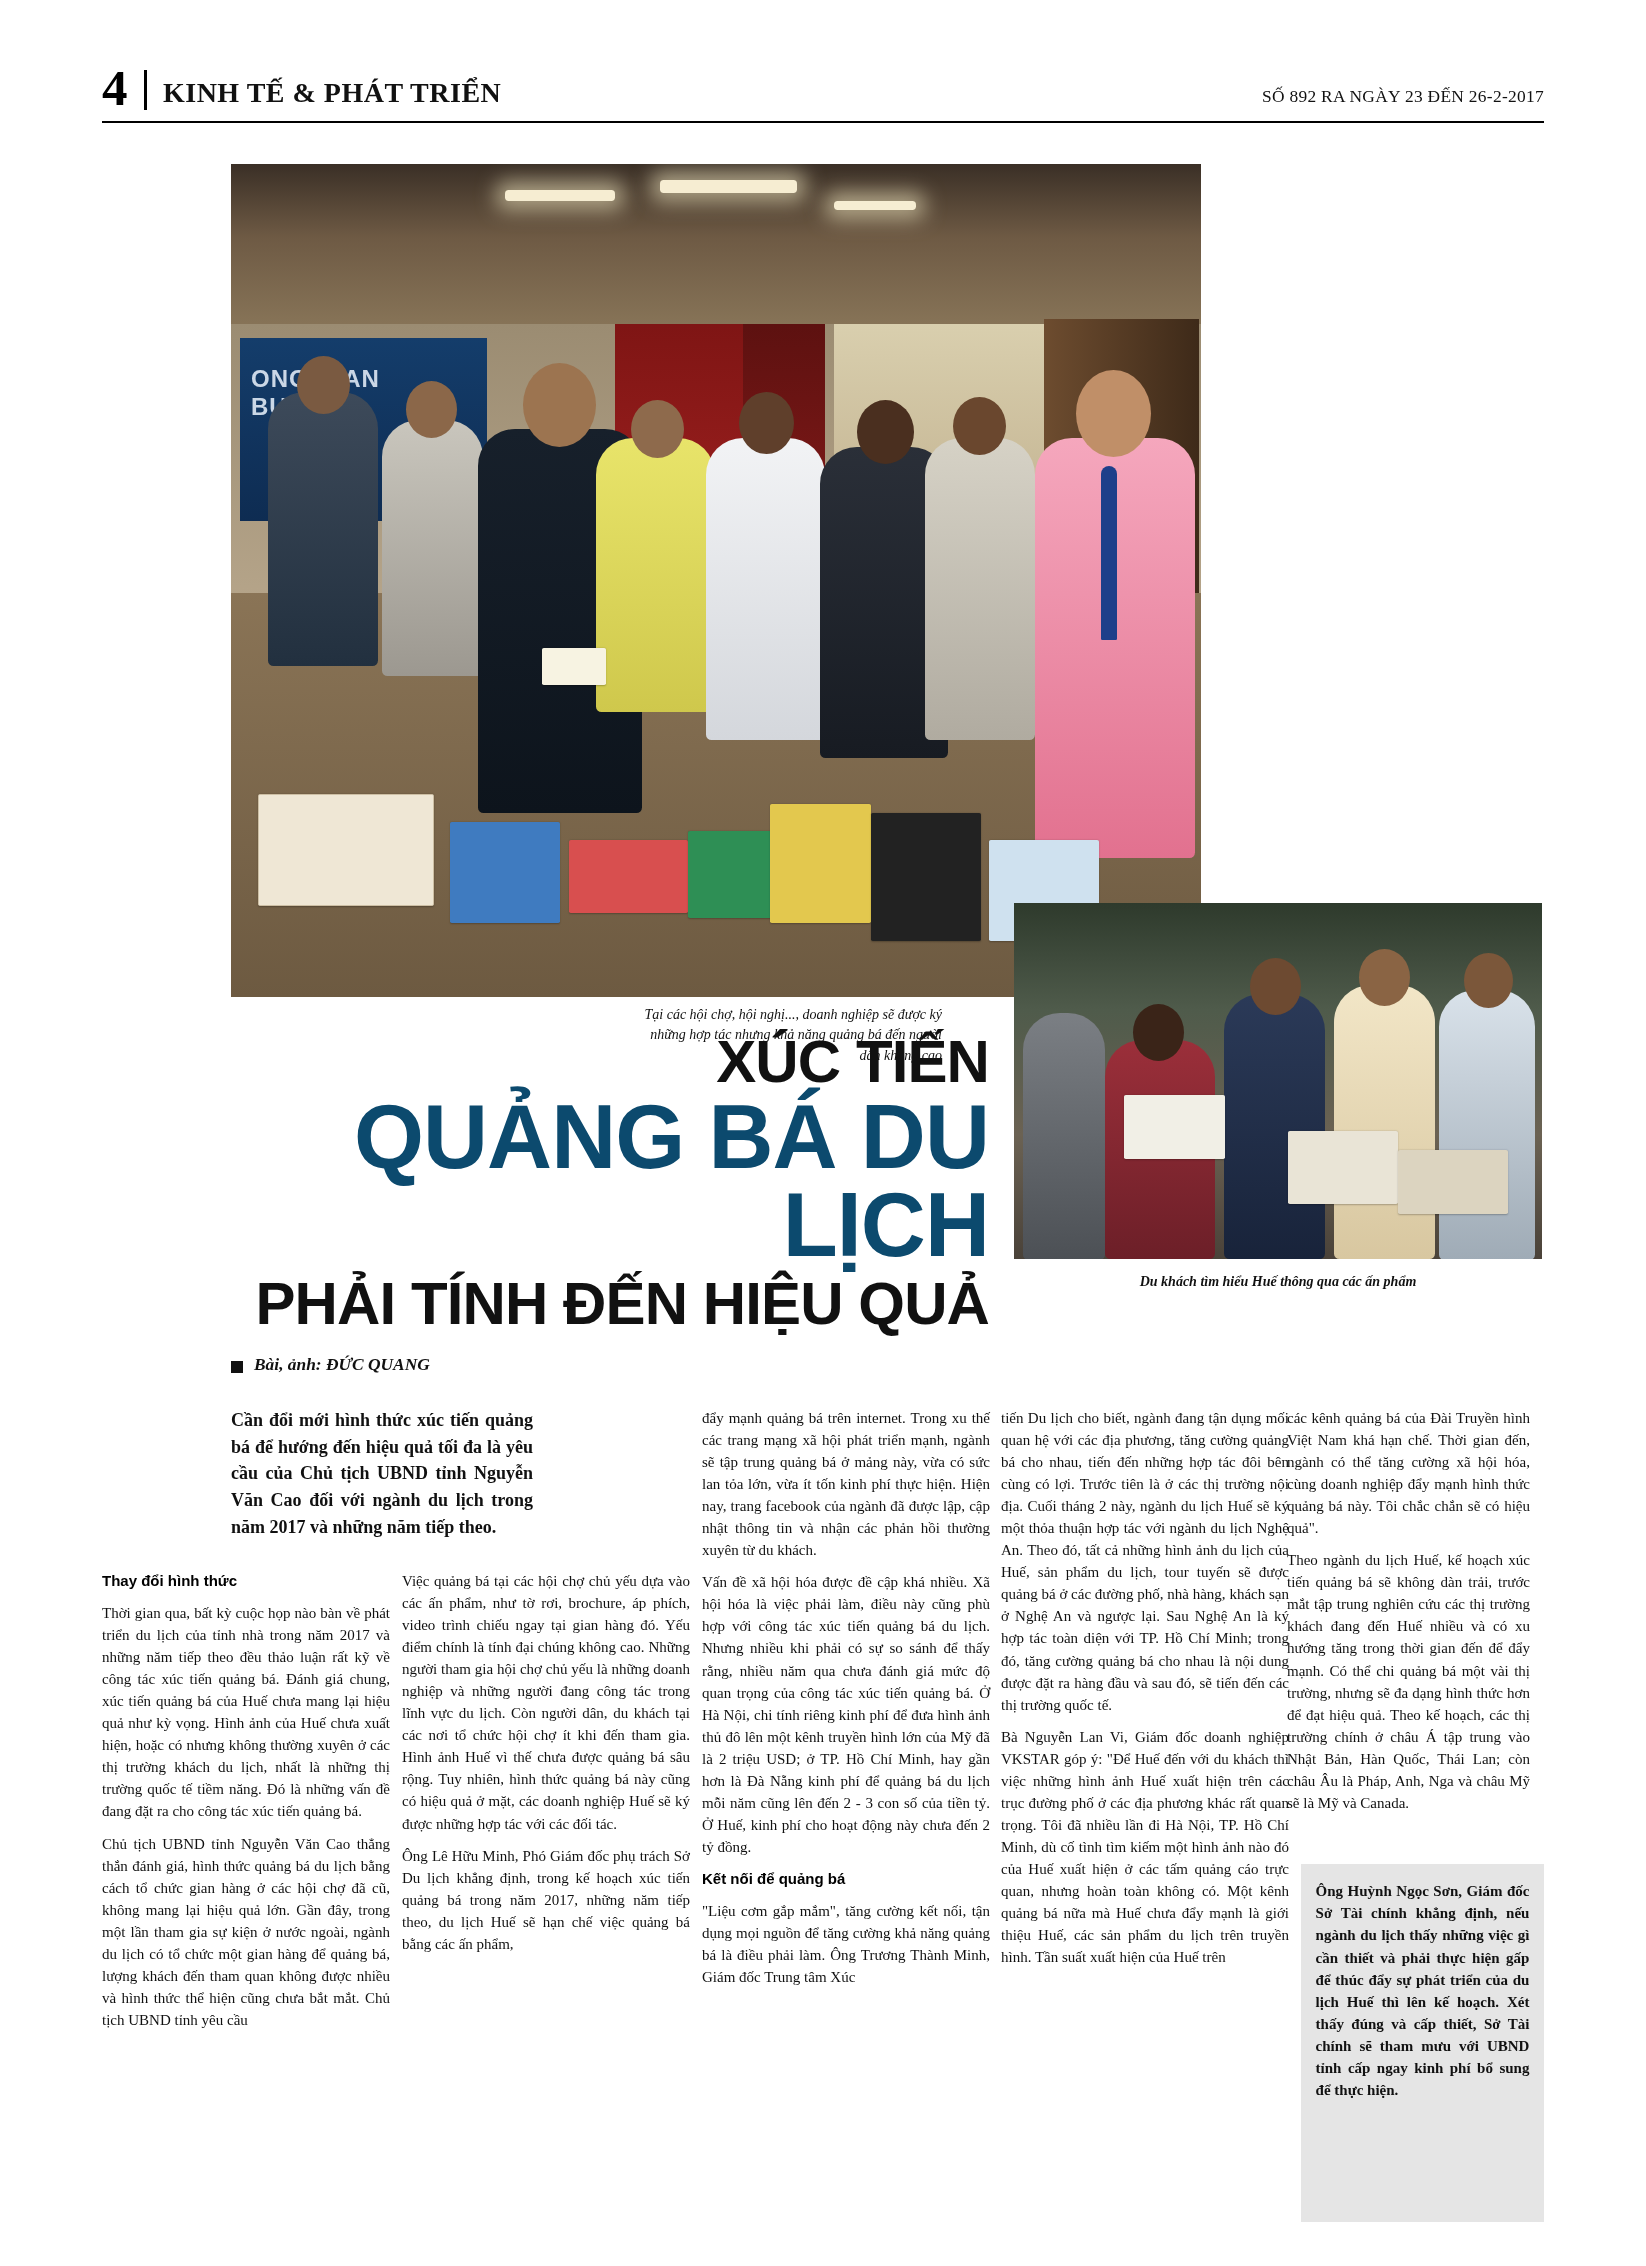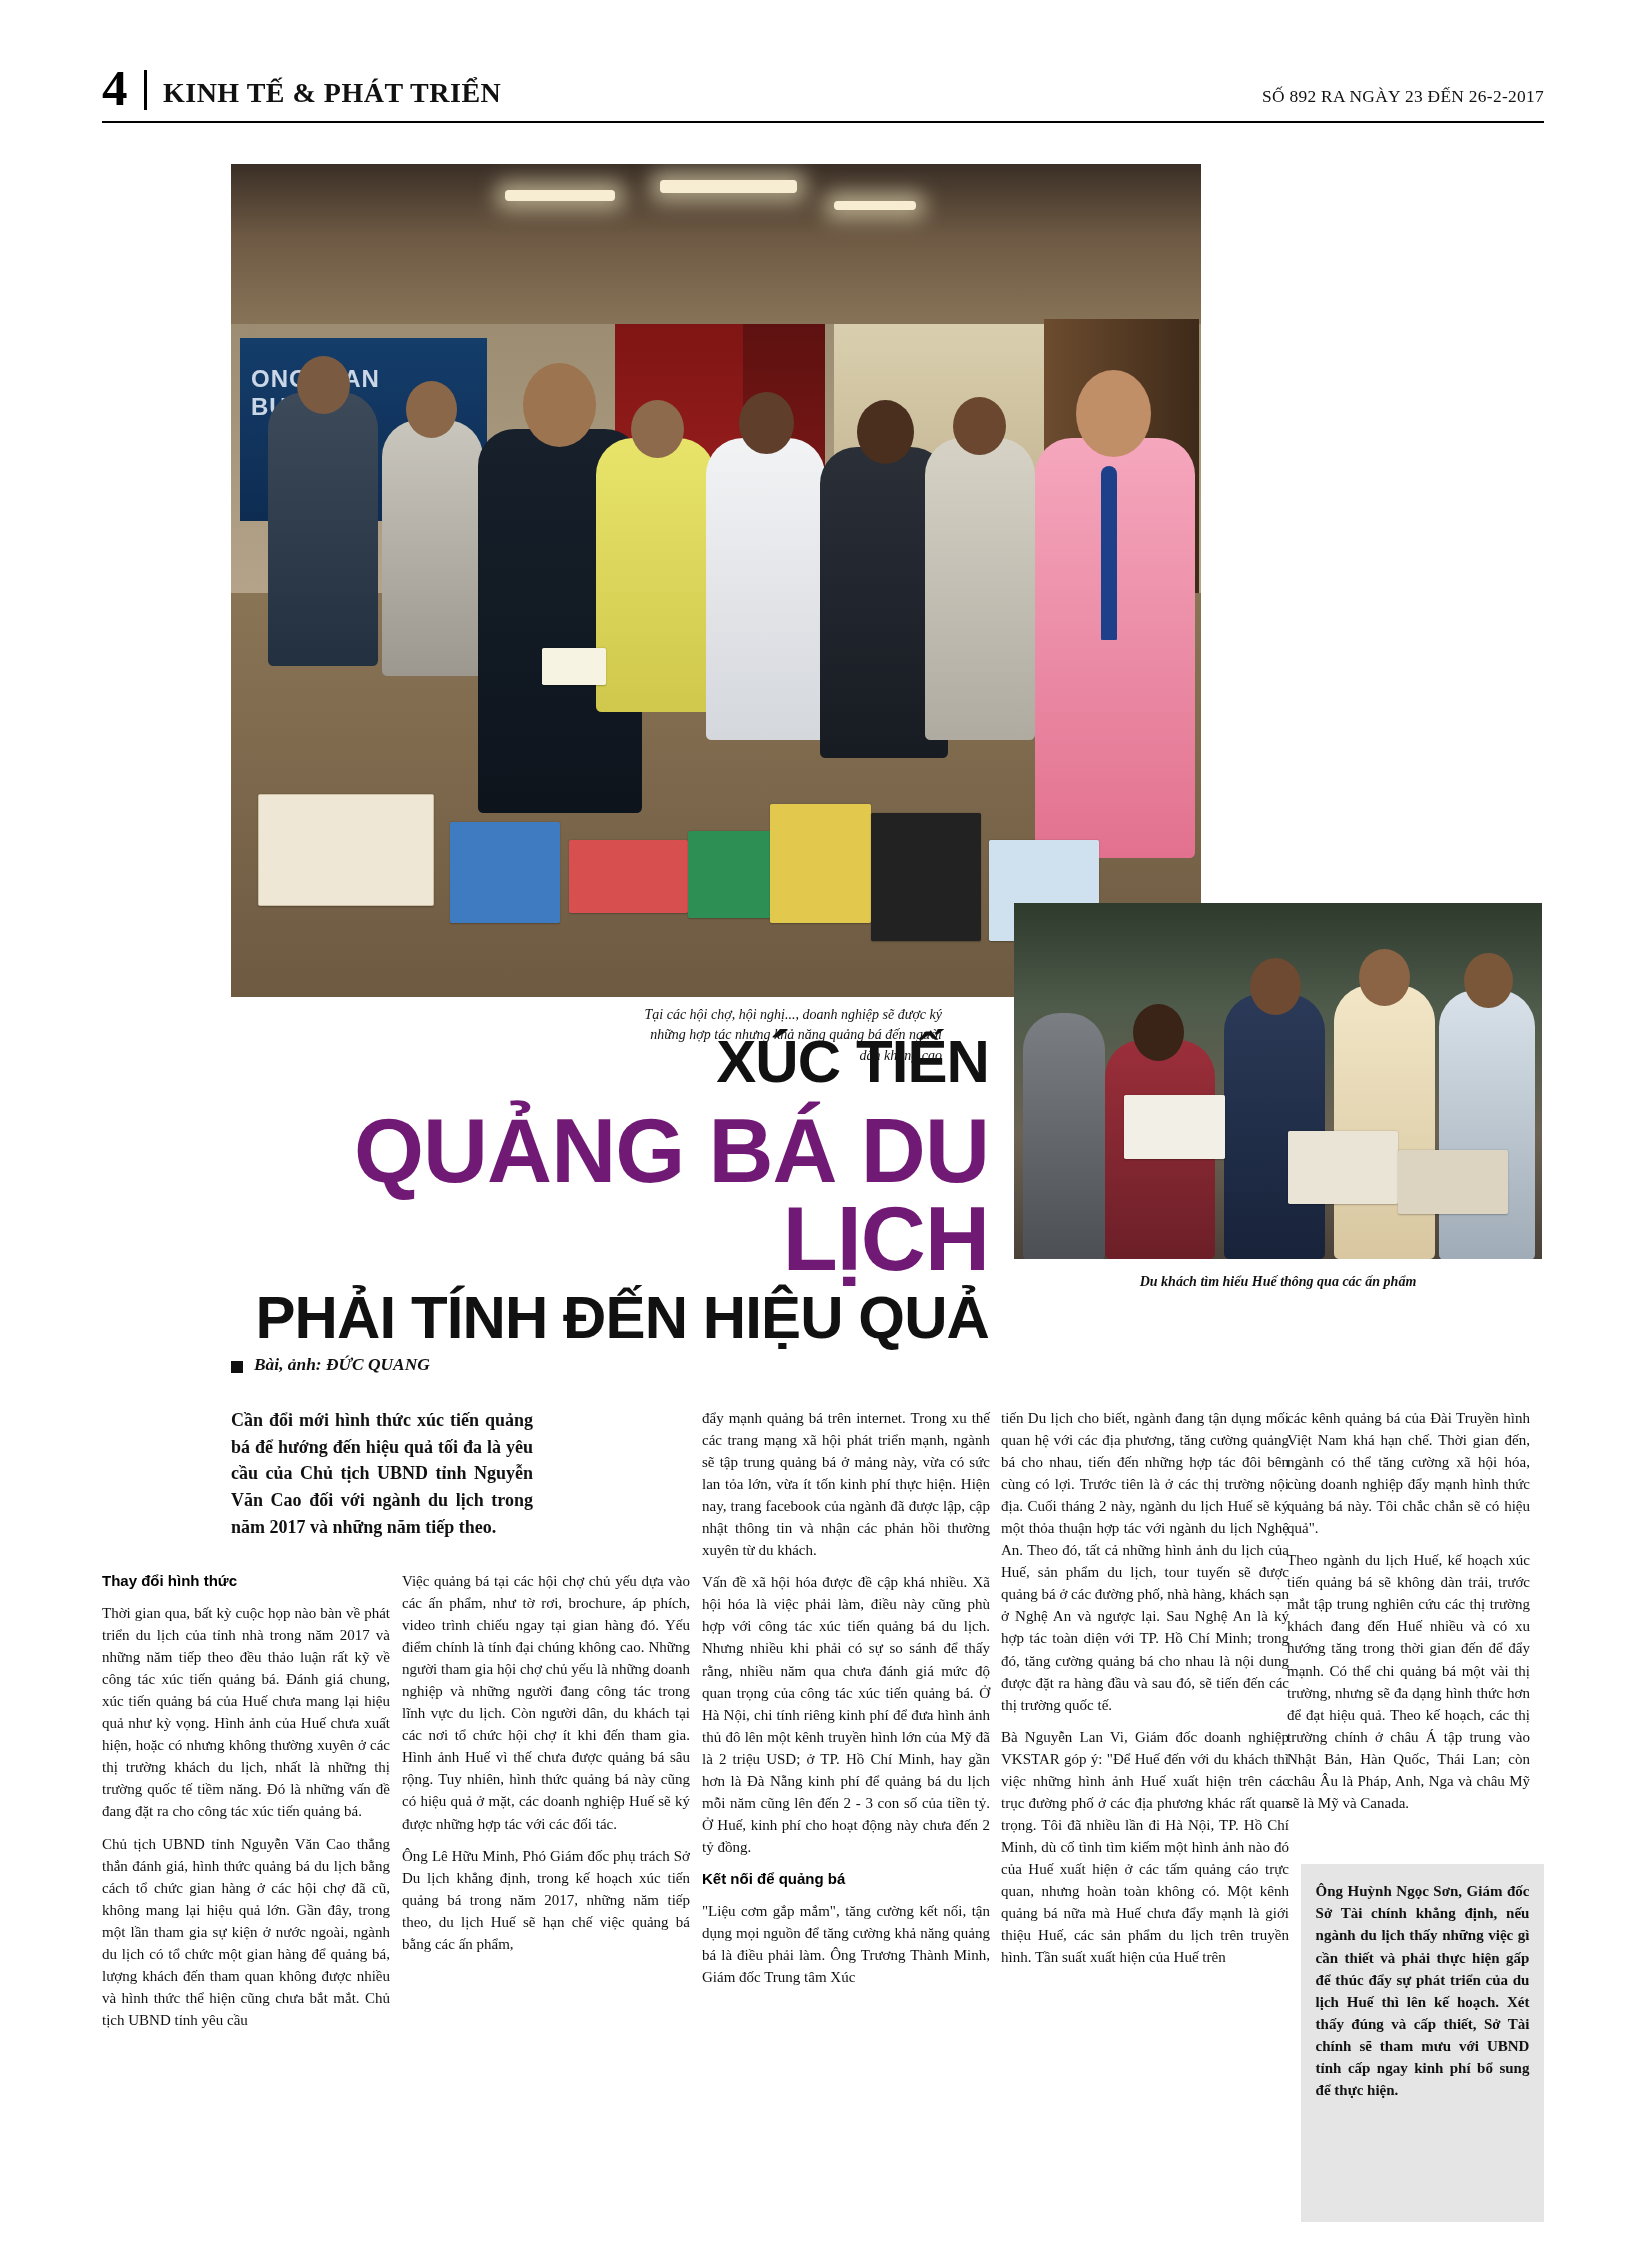--- a/index.html
+++ b/index.html
@@ -196,22 +196,22 @@
     line-height: 0.98;
     letter-spacing: -0.9px;
   }
   .hl1 {
     font-size: 60px;
     color: #111;
     margin-left: 12.8px;
   }
   .hl2 {
     font-size: 90px;
-    color: #701a75;
-    margin-top: 15px;
+    color: #0c4a6e;
+    margin-top: 1px;
   }
   .hl3 {
     font-size: 60px;
     color: #111;
     margin-top: 5.5px;
     margin-left: 12.8px;
   }
   .byline {
     position: absolute;
     left: 254px;

